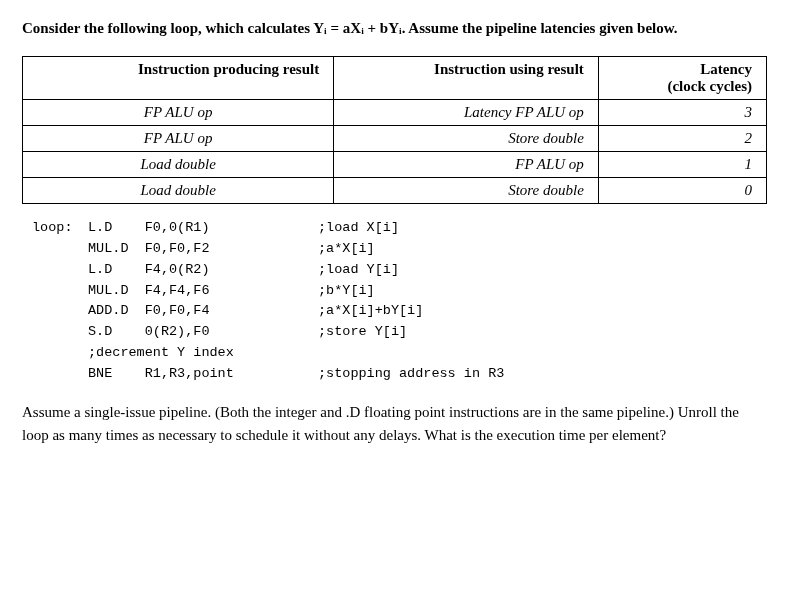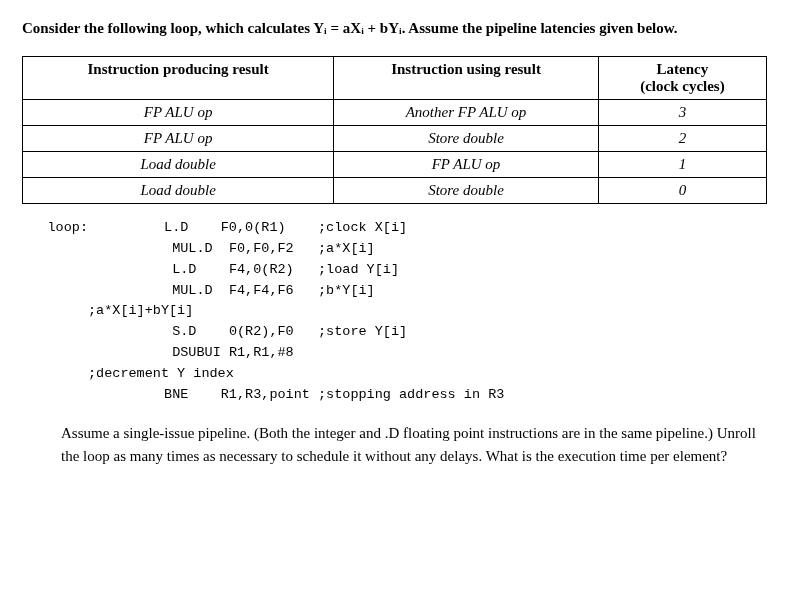--- a/index.html
+++ b/index.html
@@ -23,21 +23,21 @@
       font-weight: bold;
     }
     table.latency-table {
       border-collapse: collapse;
       margin-bottom: 14px;
       width: 100%;
     }
     table.latency-table th, table.latency-table td {
       border: 1px solid #000;
       padding: 4px 14px;
-      text-align: center;
+      text-align: right;
       font-size: 15px;
     }
     table.latency-table th {
       font-weight: bold;
       vertical-align: top;
     }
     table.latency-table td {
       font-weight: normal;
       font-style: italic;
     }
@@ -47,57 +47,55 @@
     .code-block {
       font-family: "Courier New", Courier, monospace;
       font-size: 13.5px;
       margin-bottom: 16px;
       line-height: 1.55;
       padding-left: 10px;
     }
     .code-line {
       display: flex;
       white-space: pre;
-      text-align: right;
     }
     .code-label {
       display: inline-block;
       width: 56px;
     }
     .code-instr {
       display: inline-block;
       min-width: 230px;
     }
     .code-comment {
       display: inline-block;
     }
     .outro-text {
       font-size: 15px;
       line-height: 1.5;
-      margin-left: 39px;
     }
   </style>
 </head>
 <body>
 
 <p class="intro-text">Consider the following loop, which calculates Yᵢ = aXᵢ + bYᵢ. Assume the pipeline latencies given below.</p>
 
 <table class="latency-table">
   <thead>
     <tr>
       <th class="th-left">Instruction producing result</th>
       <th>Instruction using result</th>
       <th style="white-space:pre-line;">Latency
 (clock cycles)</th>
     </tr>
   </thead>
   <tbody id="table-body">
   <tr>
         <td style="text-align: center;">FP ALU op</td>
-        <td>Another FP ALU op</td>
+        <td>Latency FP ALU op</td>
         <td>3</td>
       </tr>
       <tr>
         <td style="text-align: center;">FP ALU op</td>
         <td>Store double</td>
         <td>2</td>
       </tr>
       <tr>
         <td style="text-align: center;">Load double</td>
         <td>FP ALU op</td>
@@ -105,24 +103,24 @@
       </tr>
       <tr>
         <td style="text-align: center;">Load double</td>
         <td>Store double</td>
         <td>0</td>
       </tr>
     </tbody>
 </table>
 
 <div class="code-block" id="code-block">
-    <div class="code-line"><span class="code-label">loop:</span><span class="code-instr">L.D    F0,0(R1)    </span><span class="code-comment">;clock X[i]</span></div>
+    <div class="code-line"><span class="code-label">loop:</span><span class="code-instr">L.D    F0,0(R1)    </span><span class="code-comment">;load X[i]</span></div>
     <div class="code-line"><span class="code-label"></span><span class="code-instr">MUL.D  F0,F0,F2   </span><span class="code-comment">;a*X[i]</span></div>
     <div class="code-line"><span class="code-label"></span><span class="code-instr">L.D    F4,0(R2)   </span><span class="code-comment">;load Y[i]</span></div>
     <div class="code-line"><span class="code-label"></span><span class="code-instr">MUL.D  F4,F4,F6   </span><span class="code-comment">;b*Y[i]</span></div>
-    <div class="code-line"><span class="code-label"></span><span class="code-comment">;a*X[i]+bY[i]</span></div>
+    <div class="code-line"><span class="code-label"></span><span class="code-instr">ADD.D  F0,F0,F4   </span><span class="code-comment">;a*X[i]+bY[i]</span></div>
     <div class="code-line"><span class="code-label"></span><span class="code-instr">S.D    0(R2),F0   </span><span class="code-comment">;store Y[i]</span></div>
-    <div class="code-line"><span class="code-label"></span><span class="code-instr">DSUBUI R1,R1,#8   </span></div>
+    <div class="code-line"><span class="code-label"></span></div>
     <div class="code-line"><span class="code-label"></span><span class="code-comment">;decrement Y index</span></div>
     <div class="code-line"><span class="code-label"></span><span class="code-instr">BNE    R1,R3,point </span><span class="code-comment">;stopping address in R3</span></div>
   </div>
 
 <p class="outro-text">Assume a single-issue pipeline. (Both the integer and .D floating point instructions are in the same pipeline.) Unroll the loop as many times as necessary to schedule it without any delays. What is the execution time per element?</p>
 
 </body></html>

